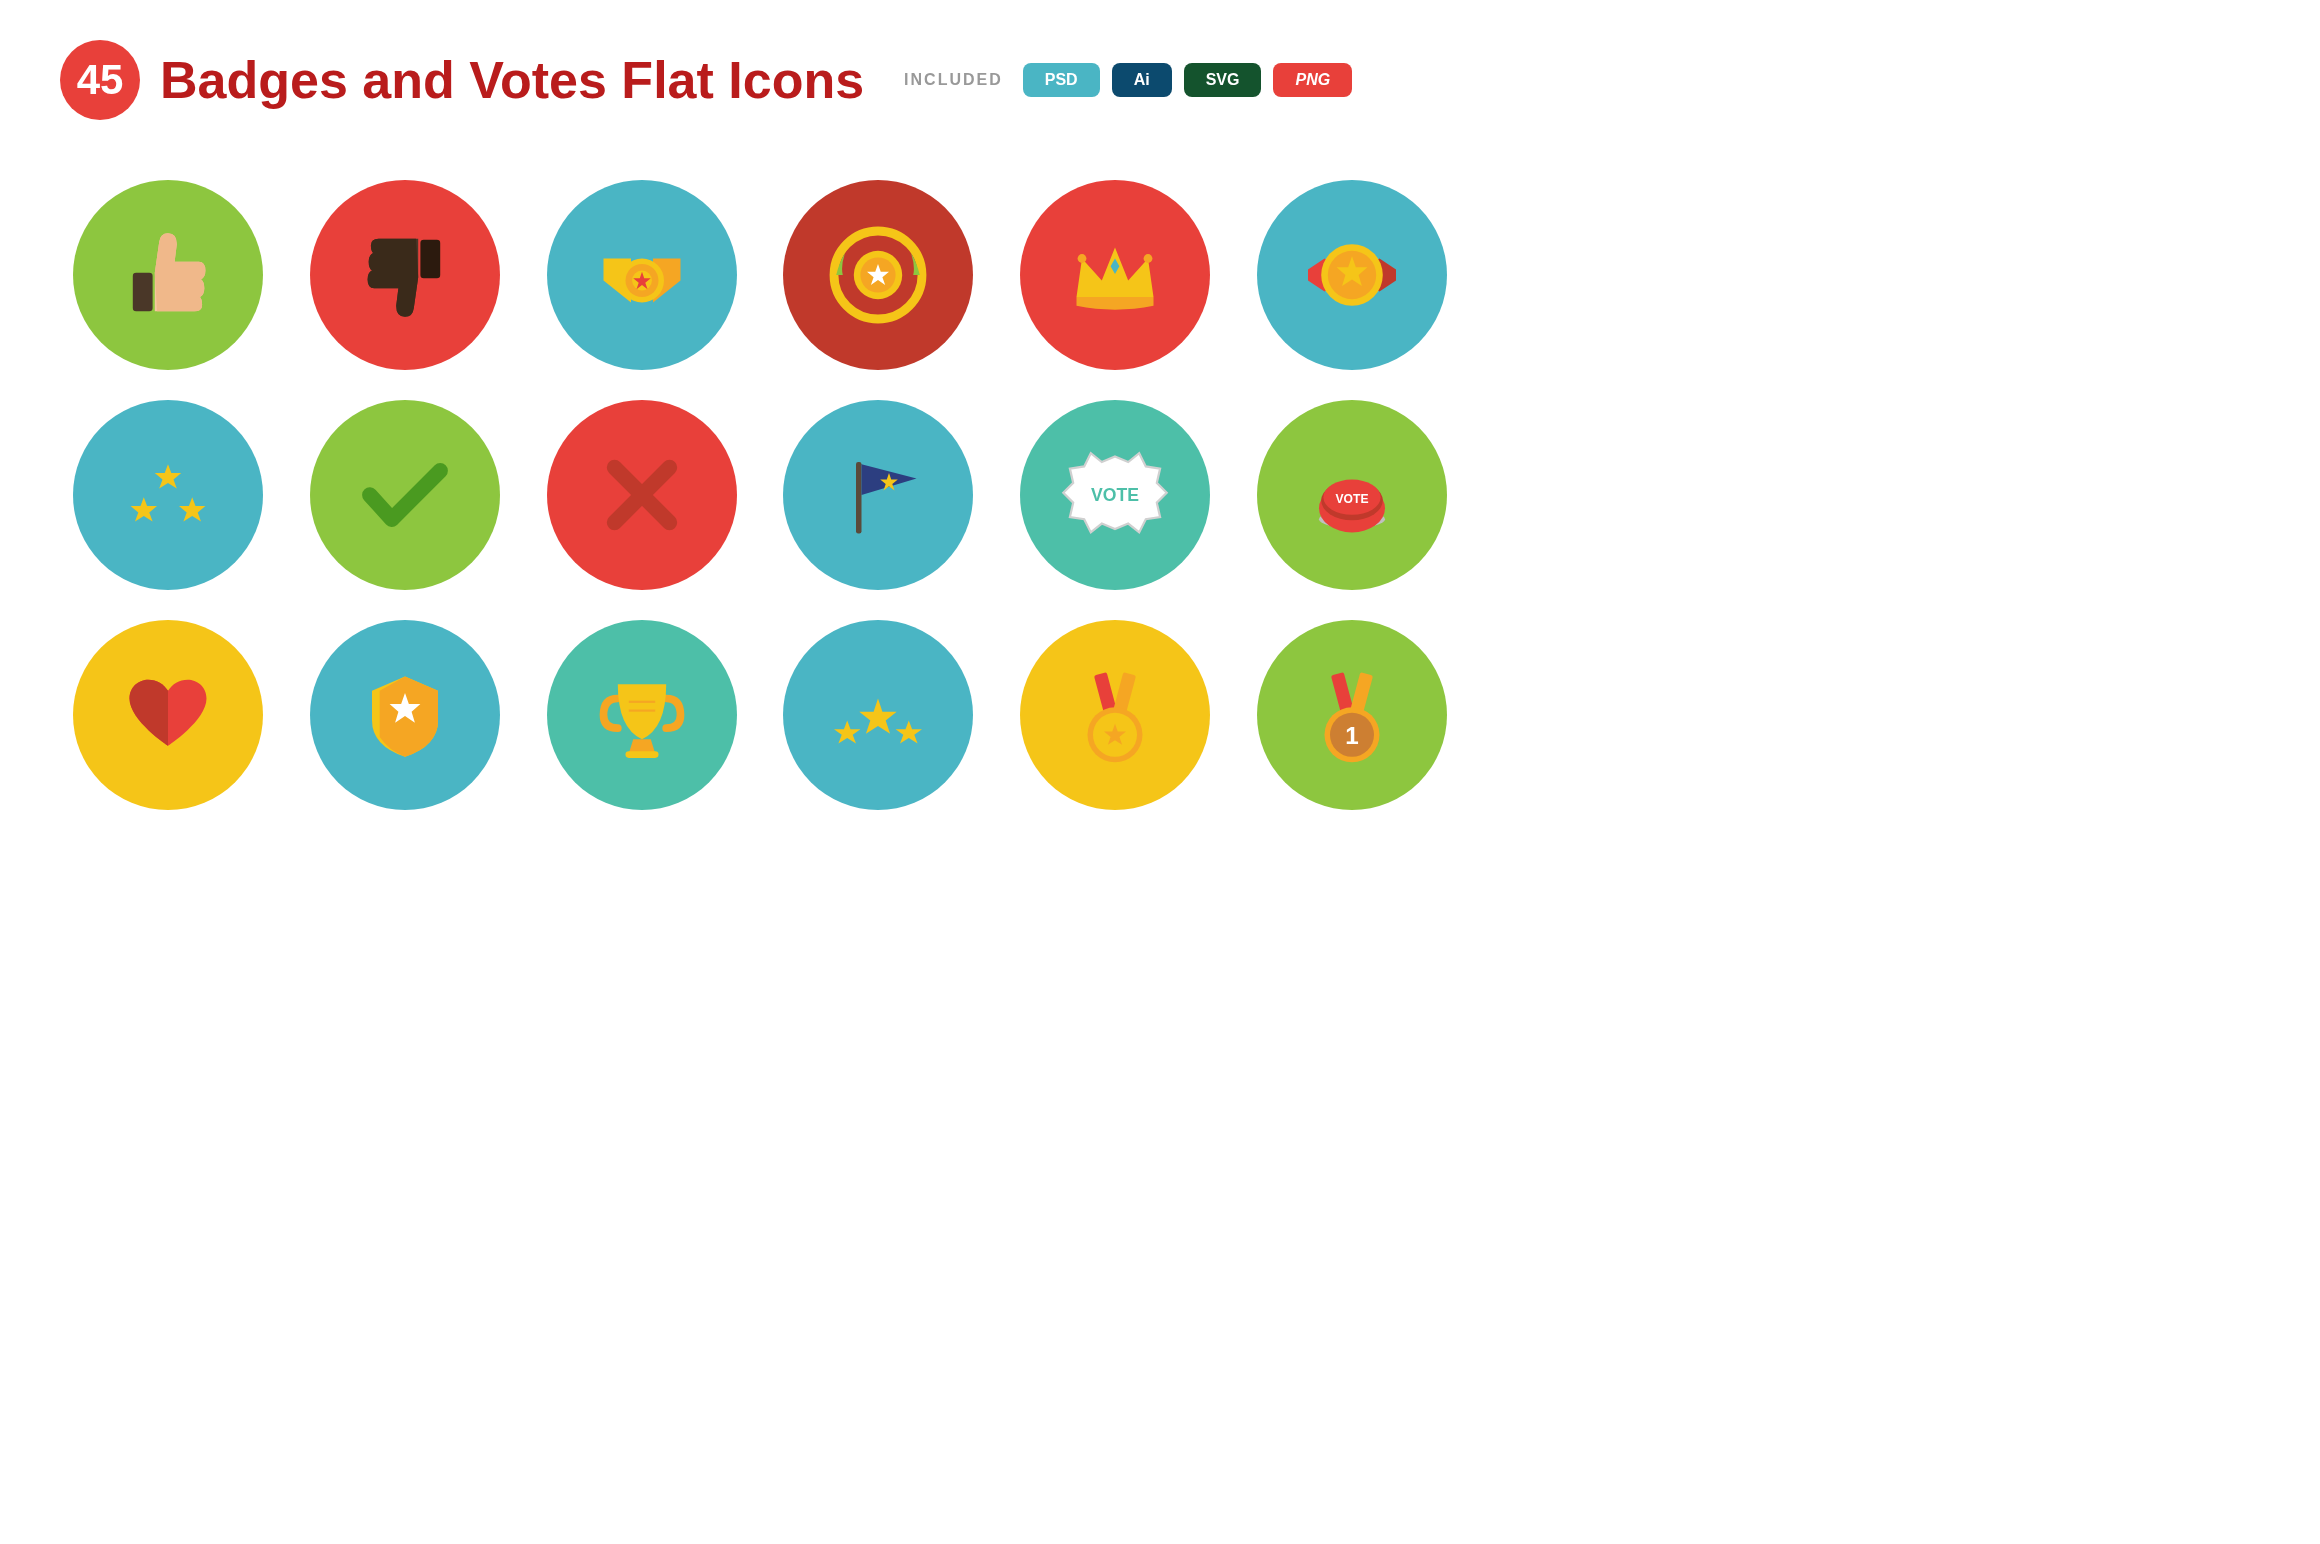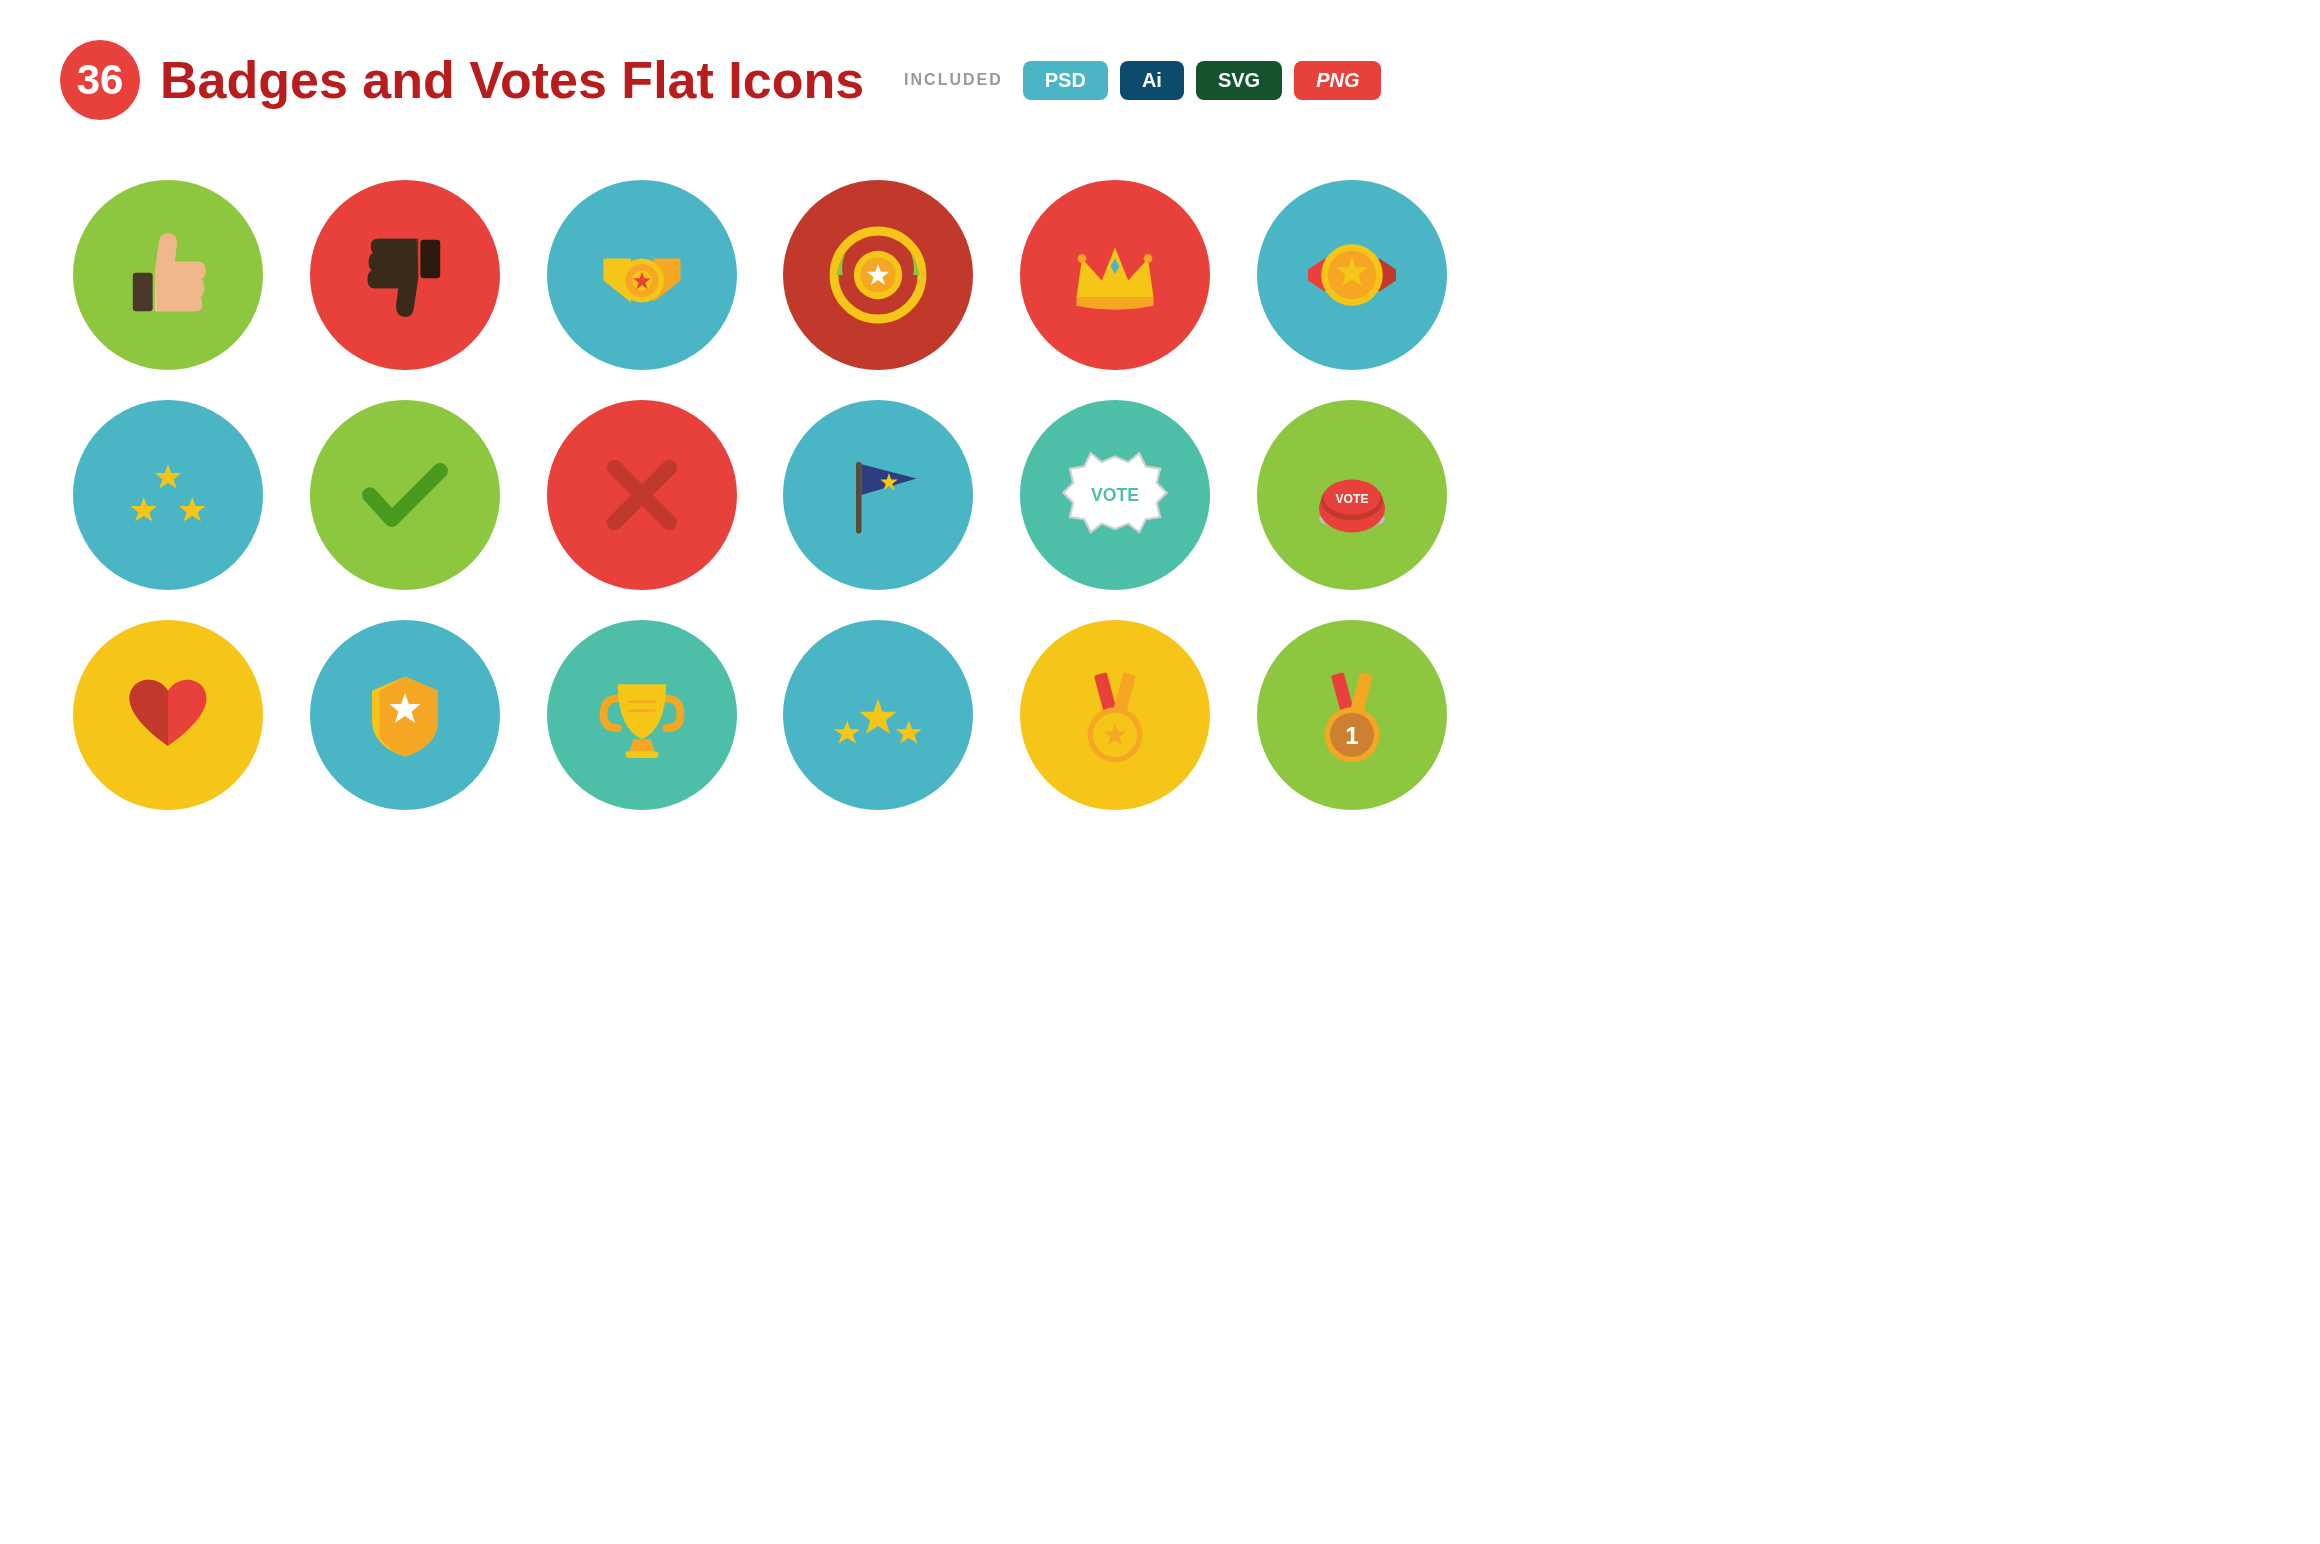--- a/index.html
+++ b/index.html
@@ -39,21 +39,21 @@
       color: #999;
       letter-spacing: 2px;
     }
     .format-badges {
       display: flex;
       gap: 12px;
     }
     .format-badge {
       padding: 8px 22px;
       border-radius: 8px;
-      font-size: 20px;
+      font-size: 16px;
       font-weight: 700;
       color: white;
     }
     .format-psd { background: #4ab5c4; }
     .format-ai  { background: #0c4a6e; }
     .format-svg { background: #14532d; }
     .format-png { background: #e8403a; font-style: italic; }
 
     .icons-grid {
       display: grid;
@@ -102,21 +102,21 @@
     .bg-teal5   { background: #4ab5c4; }
     .bg-yellow2 { background: #f5c518; }
     .bg-lime4   { background: #8dc63f; }
   </style>
 </head>
 <body>
 
 <div>
   <div class="header">
     <div class="number-badge">
-      <span>36</span>
+      <span>45</span>
     </div>
     <span class="title">Badges and Votes Flat Icons</span>
     <span class="included-label">INCLUDED</span>
     <div class="format-badges">
       <span class="format-badge format-psd">PSD</span>
       <span class="format-badge format-ai">Ai</span>
       <span class="format-badge format-svg">SVG</span>
       <span class="format-badge format-png">PNG</span>
     </div>
   </div>

